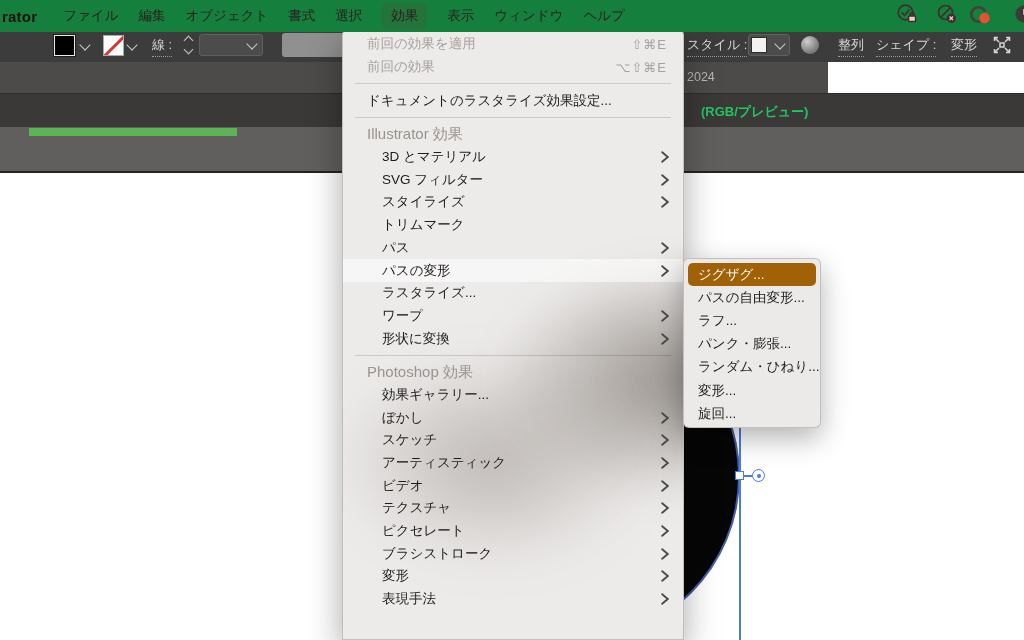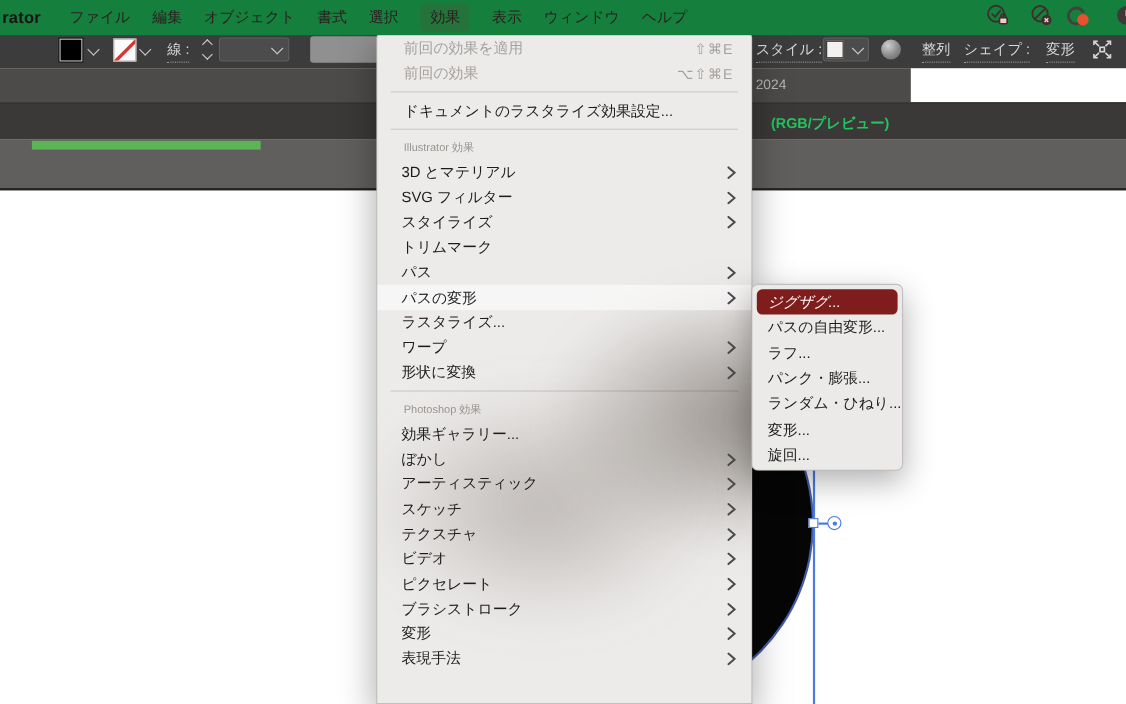--- a/index.html
+++ b/index.html
@@ -67,37 +67,37 @@
   
   .menu-panel { position:absolute; left:342px; top:29px; width:342px; height:611px;
                 background:#edebea; border:1px solid rgba(0,0,0,.18); border-radius:6px 6px 0 0;
                 box-shadow:0 12px 34px rgba(0,0,0,.35); overflow:hidden; z-index:20; }
   .menu-blob1 { position:absolute; left:150px; top:230px; width:380px; height:240px; border-radius:50%;
                 background:radial-gradient(closest-side, rgba(72,64,56,.55), rgba(72,64,56,0)); filter:blur(18px); }
   .menu-blob2 { position:absolute; left:-10px; top:320px; width:320px; height:220px; border-radius:50%;
                 background:radial-gradient(closest-side, rgba(95,86,78,.35), rgba(95,86,78,0)); filter:blur(22px); }
   .menu-rows { position:relative; z-index:1; padding-top:3px; }
   .menu-row { height:22.7px; display:flex; align-items:center; padding:0 14px 0 24px; font-size:13.5px; color:#1e1c1b; }
-  .menu-row.indent { padding-left:22px;align-items:center; }
+  .menu-row.indent { padding-left:39px;align-items:center; }
   .menu-row.disabled { color:#a5a19d; }
   .menu-row.open { background:rgba(255,255,255,.55);gap:15px; }
   .menu-row .lbl { flex:1; white-space:nowrap; }
   .menu-row .sc { color:#a5a19d; font-size:13px; letter-spacing:1px; margin-right:2px; }
   .menu-row .arr { display:flex; align-items:center; }
   .menu-header { height:22.7px; display:flex; align-items:center; padding:0 14px 0 24px;
-                 font-size:10px; color:#989490; }
+                 font-size:15px; color:#989490; }
   .menu-sep { height:1px; background:rgba(0,0,0,.14); margin:5px 12px; }
 
   
   .submenu { position:absolute; left:683px; top:258px; width:138px; height:170px;
              background:#eceae9; border:1px solid rgba(0,0,0,.18); border-radius:6px;
              box-shadow:0 10px 28px rgba(0,0,0,.3); padding:4px 0; z-index:30; }
   .sub-row { height:23.2px; display:flex; align-items:center; margin:0 4px; padding-left:10px;
              font-size:13.5px; color:#1e1c1b; border-radius:5px; white-space:nowrap; }
-  .sub-row.hl { background:#7f1d1d; color:#ffffff;font-style:italic; }
+  .sub-row.hl { background:#a16207; color:#ffffff; }
 
   svg { display:block; }
 </style>
 </head>
 <body>
 
 <div class="menubar">
   <span class="mb-app">rator</span>
   <div class="mb-items">
       <span class="mb-item">ファイル</span>
@@ -284,45 +284,45 @@
       </div>
       <div class="menu-row indent">
         <span class="lbl">ぼかし</span>
         <span class="arr">
           <svg width="8" height="12" viewBox="0 0 8 12">
             <path d="M1.2 1.2 L6.8 6 L1.2 10.8" fill="none" stroke="#4a4a4a" stroke-width="1.8" stroke-linecap="round"></path>
           </svg>
         </span>
       </div>
       <div class="menu-row indent">
+        <span class="lbl">スケッチ</span>
+        <span class="arr">
+          <svg width="8" height="12" viewBox="0 0 8 12">
+            <path d="M1.2 1.2 L6.8 6 L1.2 10.8" fill="none" stroke="#4a4a4a" stroke-width="1.8" stroke-linecap="round"></path>
+          </svg>
+        </span>
+      </div>
+      <div class="menu-row indent">
         <span class="lbl">アーティスティック</span>
         <span class="arr">
           <svg width="8" height="12" viewBox="0 0 8 12">
             <path d="M1.2 1.2 L6.8 6 L1.2 10.8" fill="none" stroke="#4a4a4a" stroke-width="1.8" stroke-linecap="round"></path>
           </svg>
         </span>
       </div>
       <div class="menu-row indent">
-        <span class="lbl">スケッチ</span>
+        <span class="lbl">ビデオ</span>
         <span class="arr">
           <svg width="8" height="12" viewBox="0 0 8 12">
             <path d="M1.2 1.2 L6.8 6 L1.2 10.8" fill="none" stroke="#4a4a4a" stroke-width="1.8" stroke-linecap="round"></path>
           </svg>
         </span>
       </div>
       <div class="menu-row indent">
         <span class="lbl">テクスチャ</span>
-        <span class="arr">
-          <svg width="8" height="12" viewBox="0 0 8 12">
-            <path d="M1.2 1.2 L6.8 6 L1.2 10.8" fill="none" stroke="#4a4a4a" stroke-width="1.8" stroke-linecap="round"></path>
-          </svg>
-        </span>
-      </div>
-      <div class="menu-row indent">
-        <span class="lbl">ビデオ</span>
         <span class="arr">
           <svg width="8" height="12" viewBox="0 0 8 12">
             <path d="M1.2 1.2 L6.8 6 L1.2 10.8" fill="none" stroke="#4a4a4a" stroke-width="1.8" stroke-linecap="round"></path>
           </svg>
         </span>
       </div>
       <div class="menu-row indent">
         <span class="lbl">ピクセレート</span>
         <span class="arr">
           <svg width="8" height="12" viewBox="0 0 8 12">

